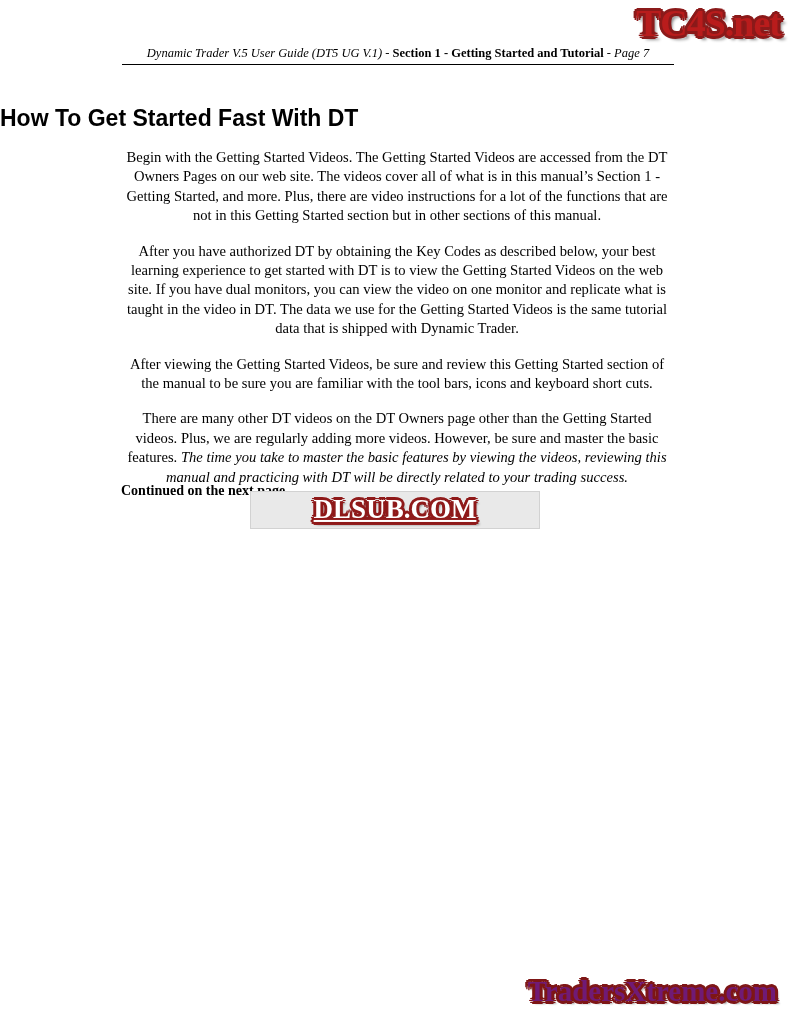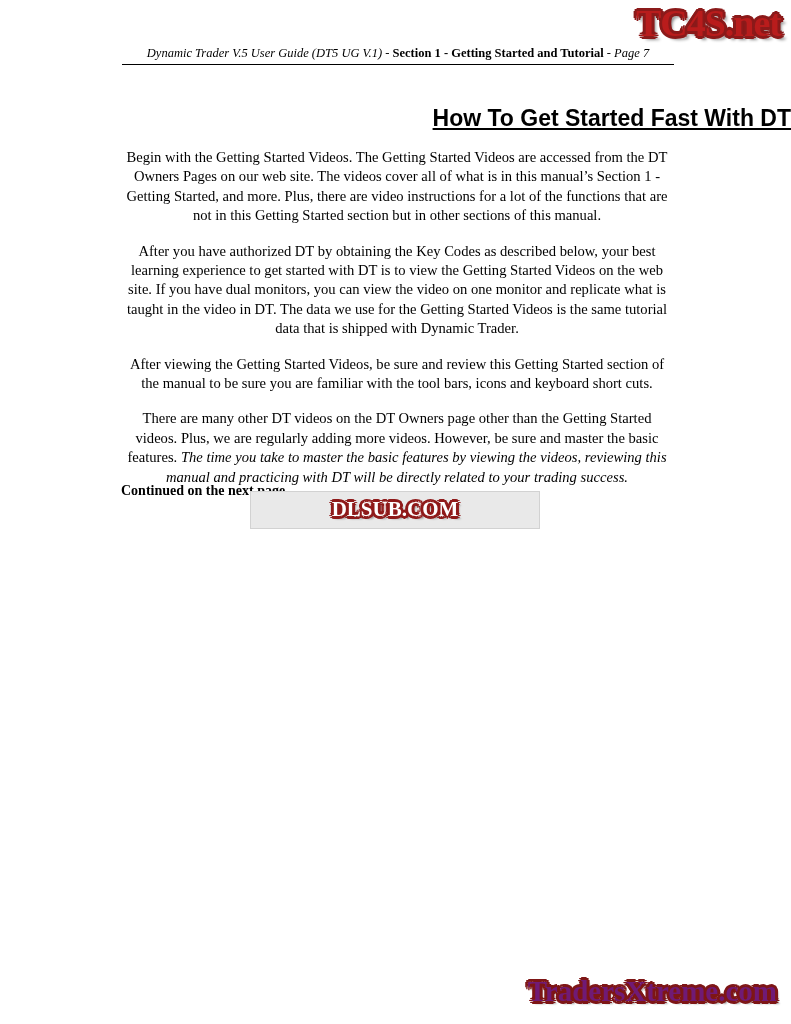--- a/index.html
+++ b/index.html
@@ -50,26 +50,25 @@
   }
   .header .it { font-style: italic; }
   .header .bd { font-weight: bold; }
 
   
   .page-title {
     position: absolute;
     top: 90px;
     left: 0;
     width: 791px;
-    text-align: right;
+    text-align: left;
     font-family: "Liberation Sans", sans-serif;
     font-weight: bold;
     font-size: 23px;
     letter-spacing: 0px;
-    text-decoration: underline;
   }
 
   
   .body-col {
     position: absolute;
     top: 148px;
     left: 121px;
     width: 552px;
     font-size: 14.6px;
     line-height: 1.33;
@@ -101,31 +100,32 @@
     background: #e9e9e9;
     box-shadow: 0 0 0 1px #d2d2d2;
   }
   .wm-mid .txt {
     position: absolute;
     top: 50%;
     left: 50%;
     transform: translate(-50%, -52%);
     font-family: "Liberation Serif", serif;
     font-weight: bold;
-    font-size: 21px;
+    font-size: 27px;
     line-height: 1;
     color: #ffffff;
     letter-spacing: 0px;
     white-space: nowrap;
     text-shadow:
       -2px -2px 0 #8f1a1a,  2px -2px 0 #8f1a1a,
       -2px  2px 0 #8f1a1a,  2px  2px 0 #8f1a1a,
       -3px  0    0 #8f1a1a,  3px  0   0 #8f1a1a,
        0   -3px  0 #8f1a1a,  0    3px 0 #8f1a1a,
        3px  3px  2px rgba(0,0,0,0.40);
+    text-decoration: underline;
   }
 
   
   .wm-bottom {
     position: absolute;
     bottom: 18px;
     right: 14px;
     font-family: "Liberation Serif", serif;
     font-weight: bold;
     font-size: 29px;

